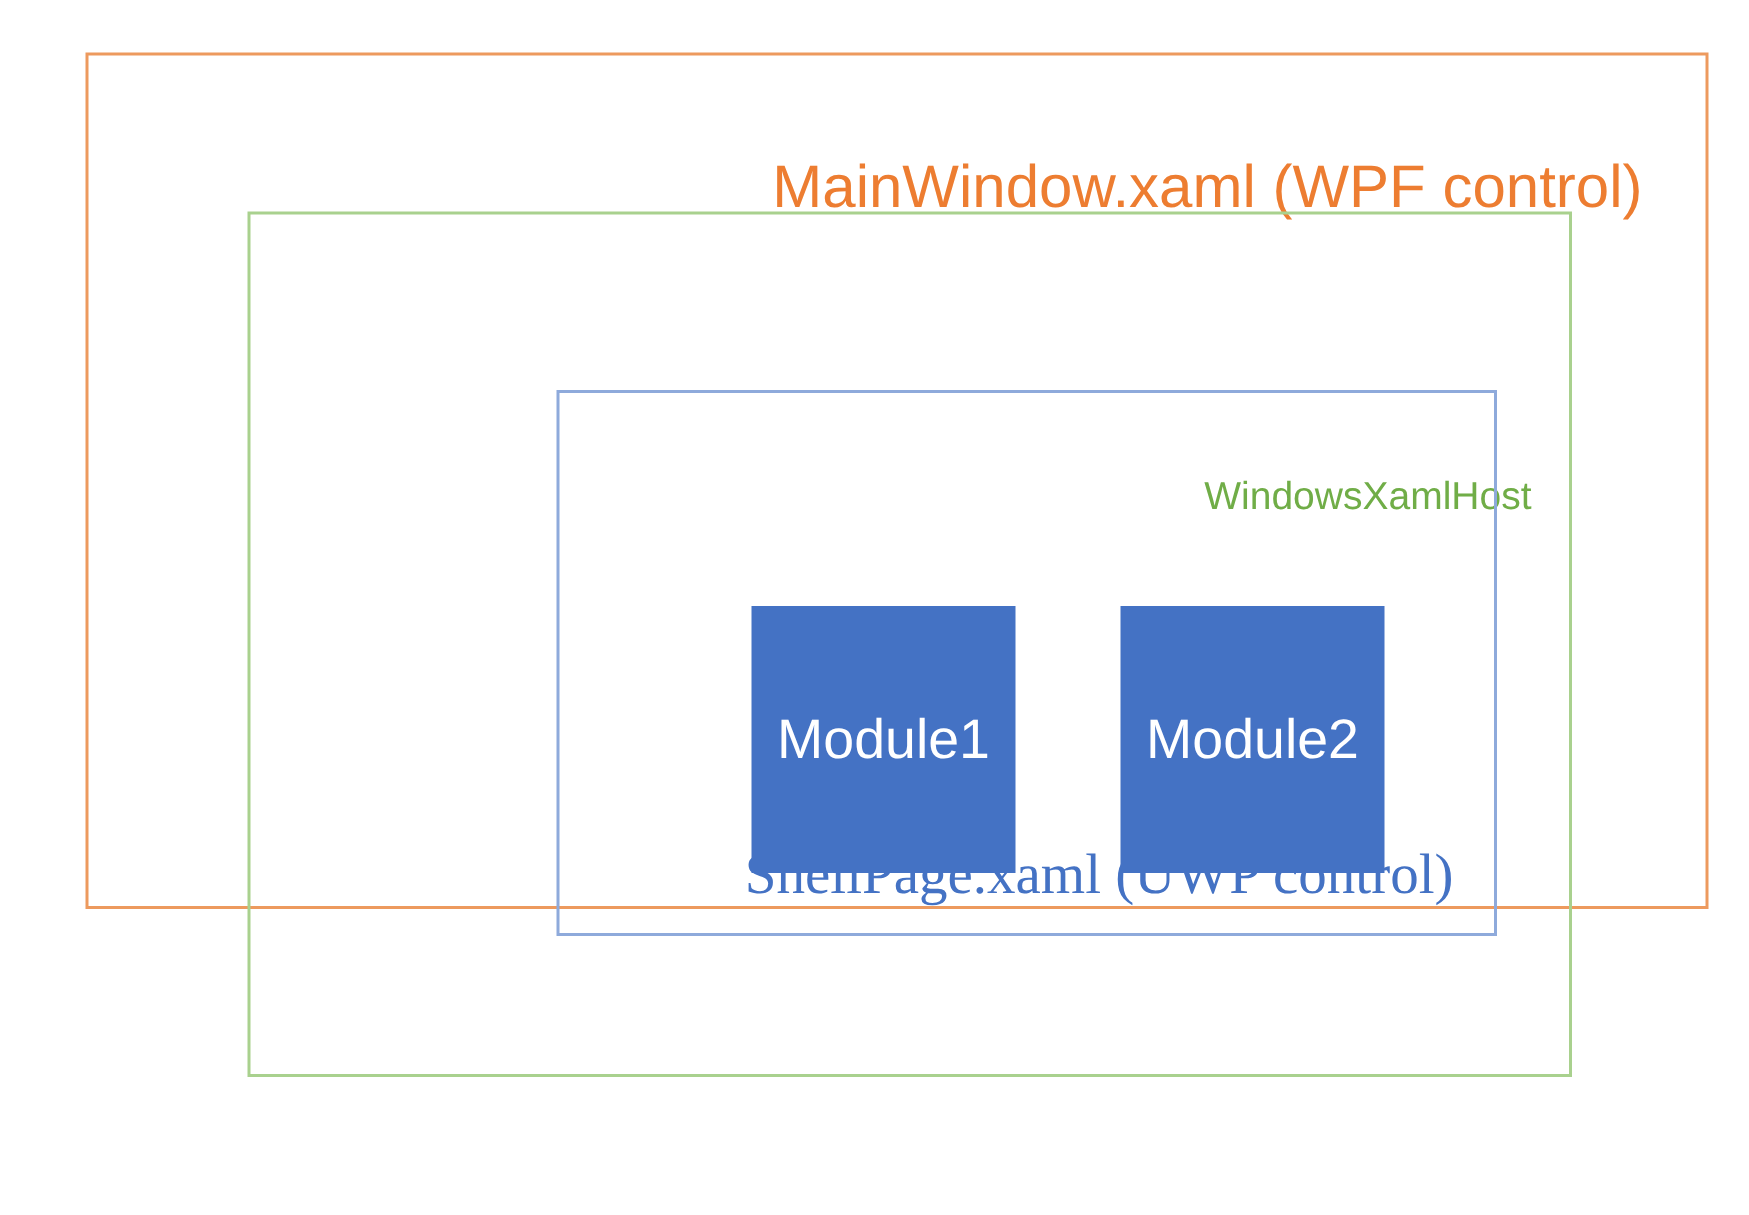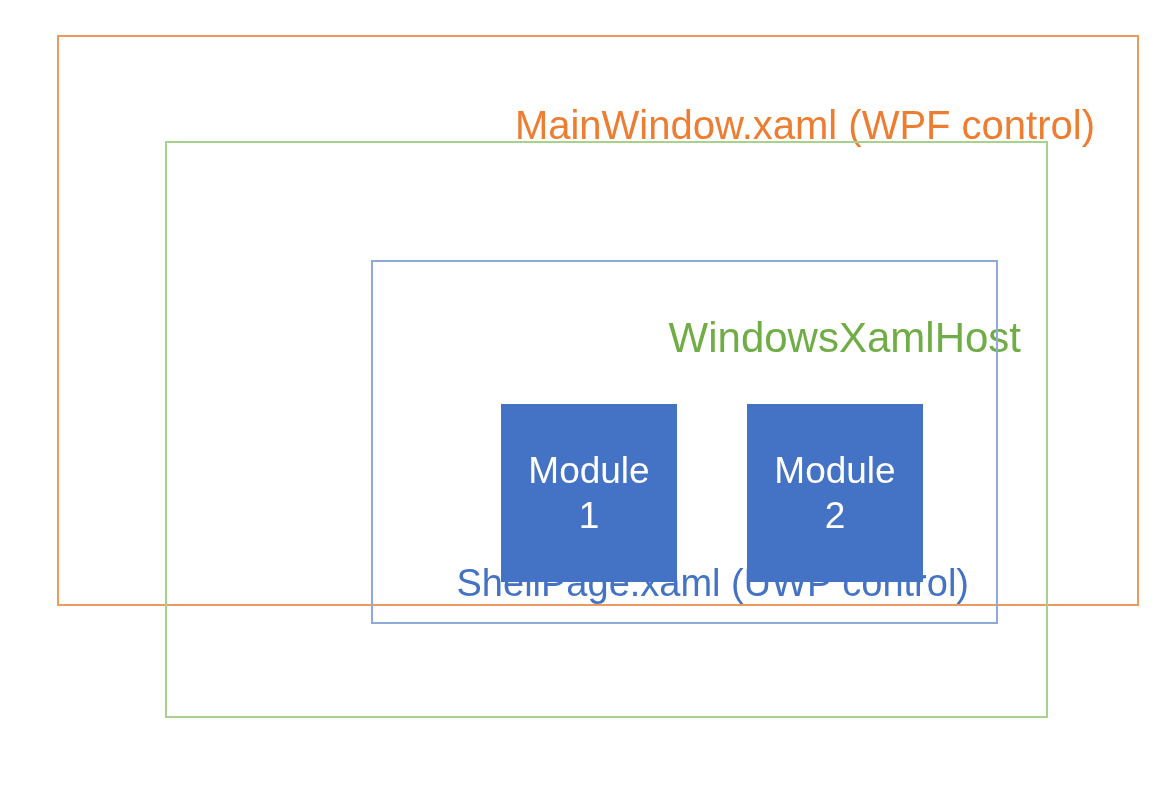--- a/index.html
+++ b/index.html
@@ -48,60 +48,61 @@
   
   .box-uwp {
     position: absolute;
     left: 371px;
     top: 260px;
     width: 627px;
     height: 364px;
     border: 2px solid #8EAADB;
     box-sizing: border-box;
     background: transparent;
+    font-family: Liberation Serif, serif;
   }
 
   .label {
     position: absolute;
     white-space: nowrap;
     line-height: 1;
     font-weight: 400;
   }
 
   .label-wpf {
     right: 42px;
     top: 68px;
     font-size: 40px;
     color: #ED7D31;
   }
 
   .label-xamlhost {
     right: 25px;
     top: 174px;
-    font-size: 42px;
+    font-size: 26px;
     color: #70AD47;
   }
 
   .label-uwp {
     right: 27px;
     top: 302px;
     font-size: 38px;
     color: #4472C4;
   }
 
   
   .module {
     position: absolute;
     top: 404px;
     width: 176px;
     height: 178px;
     background: #4472C4;
     color: #FFFFFF;
     display: flex;
-    flex-direction: column;
+    flex-direction: row;
     align-items: center;
     justify-content: center;
     font-size: 37px;
     line-height: 1.22;
     text-align: center;
     box-sizing: border-box;
     padding-top: 0;
   }
 
   .module-1 { left: 501px; }

